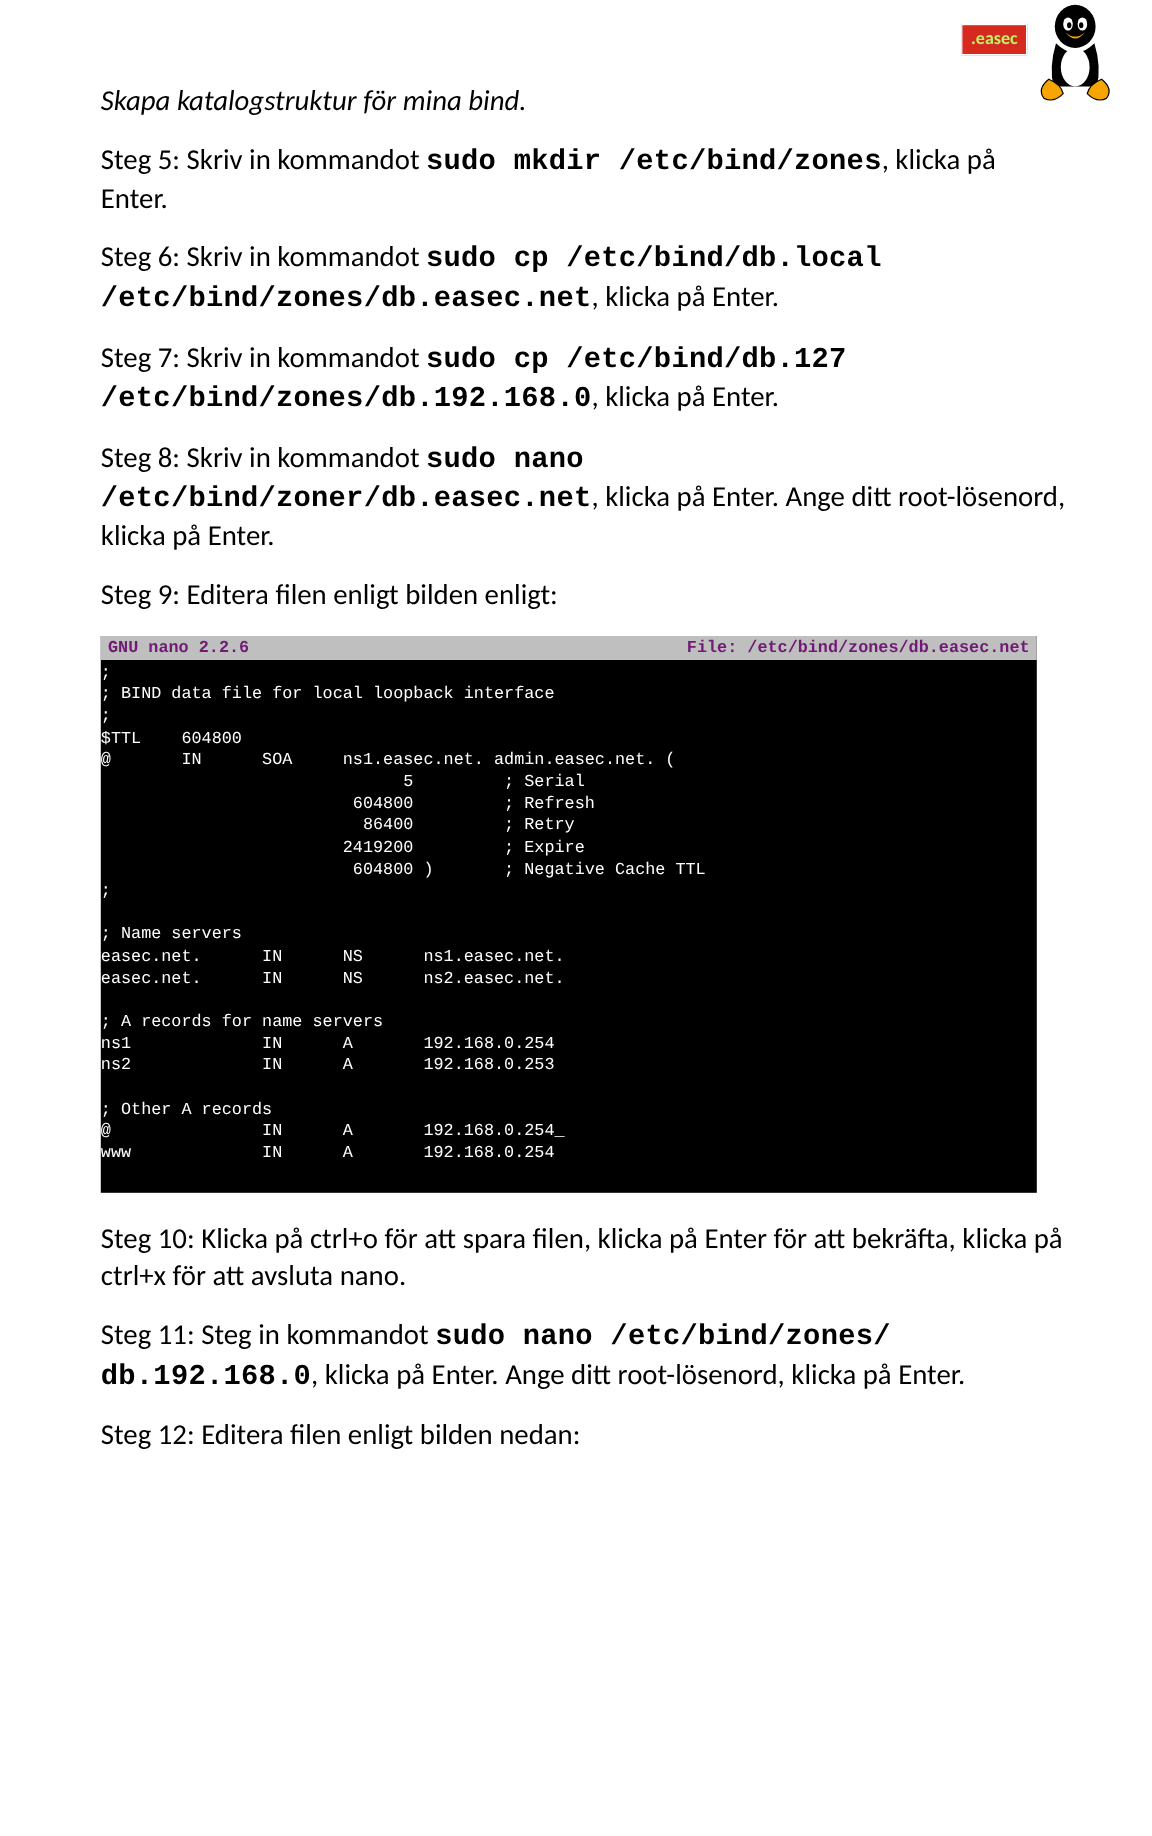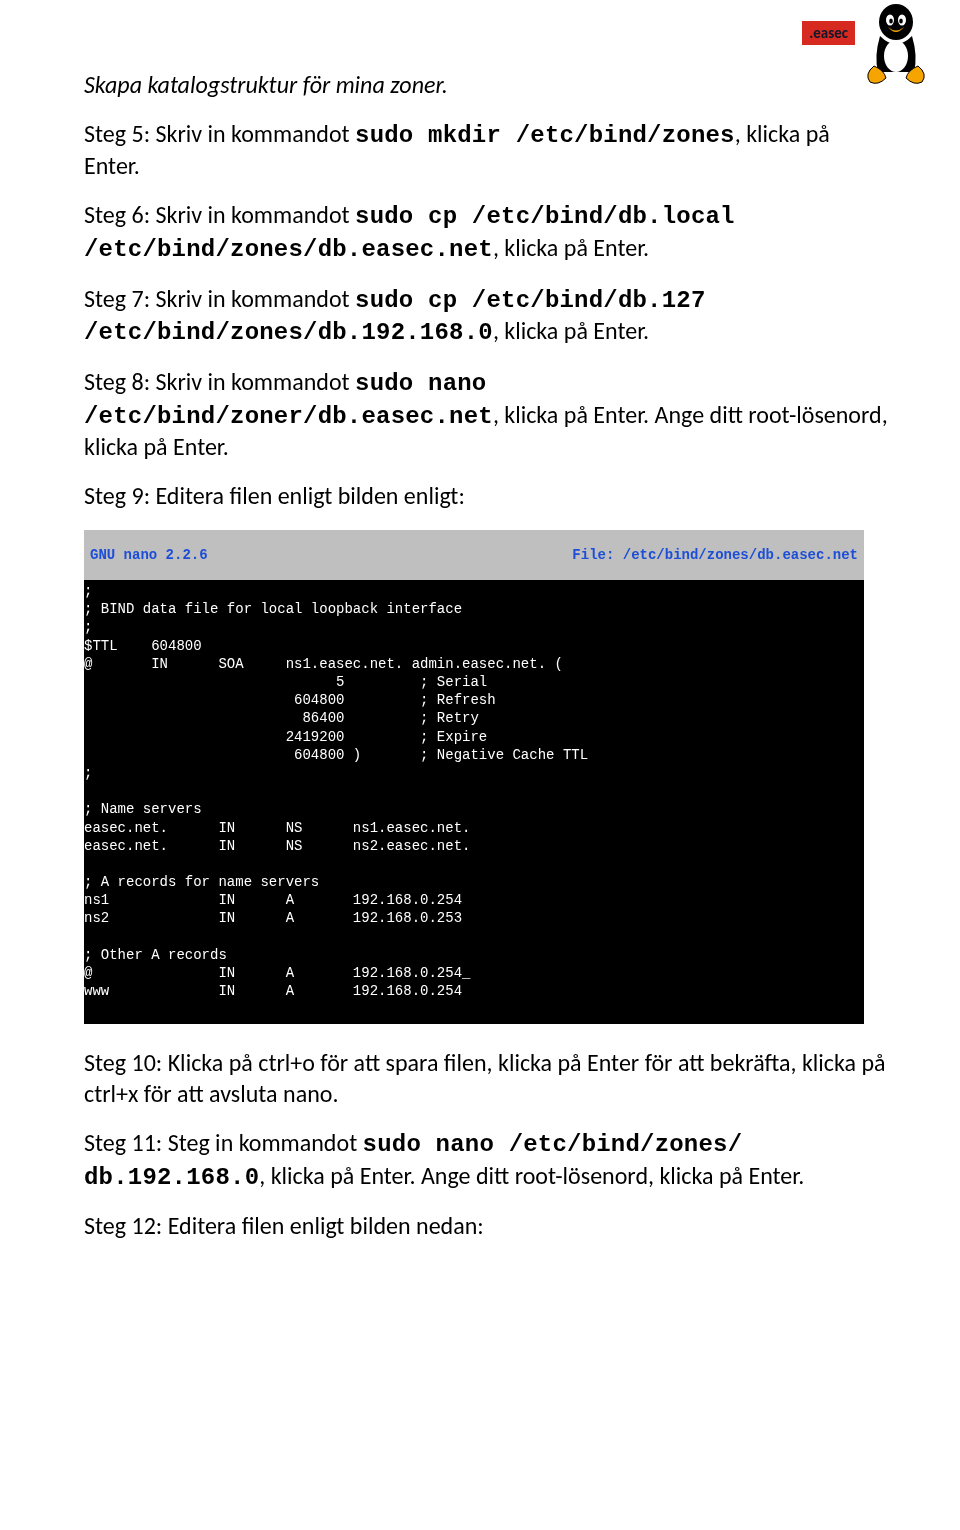--- a/index.html
+++ b/index.html
@@ -17,21 +17,21 @@
   }
   .logo-area {
     position: absolute;
     top: 0;
     right: 28px;
     display: flex;
     align-items: flex-start;
   }
   .easec-box {
     background: #d6291f;
-    color: #0f172a;
+    color: #bef264;
     font-family: Calibri, sans-serif;
     font-weight: bold;
     font-size: 15px;
     padding: 3px 7px 3px 7px;
     border: 1px solid #fff;
     margin-top: 20px;
     margin-right: 4px;
   }
   .tux {
     width: 72px;
@@ -52,25 +52,25 @@
     color: #fff;
     font-family: "Courier New", monospace;
     font-size: 14px;
     line-height: 1.3;
     margin: 4px 0 24px 0;
     padding: 0 0 24px 0;
     width: 780px;
   }
   .term-header {
     background: #bfbfbf;
-    color: #1d4ed8;
+    color: #701a75;
     display: flex;
     font-weight: bold;
     font-size: 14px;
-    padding: 16px 6px;
+    padding: 1px 6px;
   }
   .term-header .left { flex: 0 0 auto; }
   .term-header .spacer { flex: 1; }
   .term-body {
     white-space: pre;
     padding: 2px 4px 0 0;
   }
 </style>
 </head>
 <body>
@@ -86,21 +86,21 @@
       <ellipse cx="31" cy="21" rx="1.8" ry="2.5" fill="#000"></ellipse>
       <ellipse cx="41" cy="21" rx="1.8" ry="2.5" fill="#000"></ellipse>
       <path d="M28 27 Q36 34 44 27 Q40 32 36 32 Q32 32 28 27 Z" fill="#f5a400"></path>
       <path d="M20 36 Q14 56 18 72 L54 72 Q58 56 52 36 Q44 44 36 44 Q28 44 20 36 Z" fill="#000"></path>
       <ellipse cx="36" cy="56" rx="12" ry="16" fill="#fff"></ellipse>
       <path d="M14 66 Q4 74 10 82 Q18 86 26 78 Q24 70 14 66 Z" fill="#f5a400" stroke="#000" stroke-width="1"></path>
       <path d="M58 66 Q68 74 62 82 Q54 86 46 78 Q48 70 58 66 Z" fill="#f5a400" stroke="#000" stroke-width="1"></path>
     </svg>
   </div>
 
-  <p class="ital">Skapa katalogstruktur för mina zoner.</p>
+  <p class="ital">Skapa katalogstruktur för mina bind.</p>
 
   <p>
     <span>Steg 5: Skriv in kommandot </span><span class="mono">sudo mkdir /etc/bind/zones</span><span>, klicka på Enter.</span>
   </p>
 
 
   <p>
     <span>Steg 6: Skriv in kommandot </span><span class="mono">sudo cp /etc/bind/db.local /etc/bind/zones/db.easec.net</span><span>, klicka på Enter.</span>
   </p>
 

